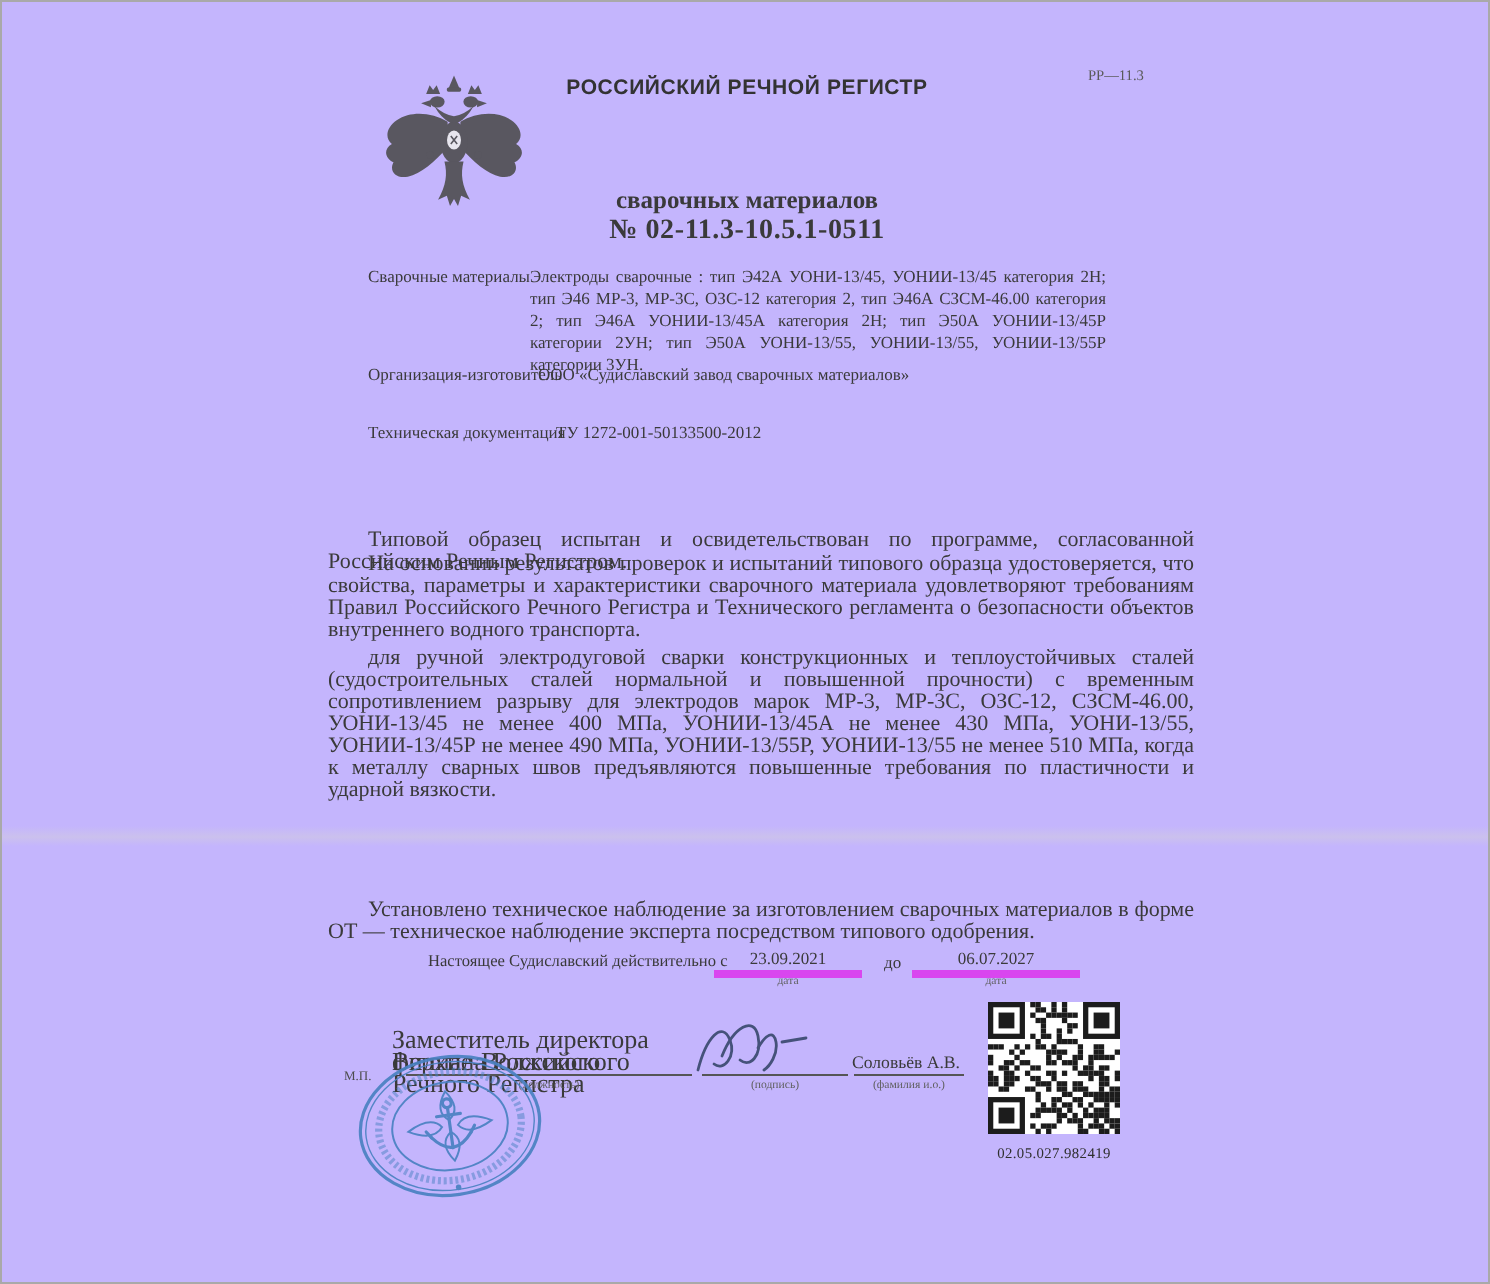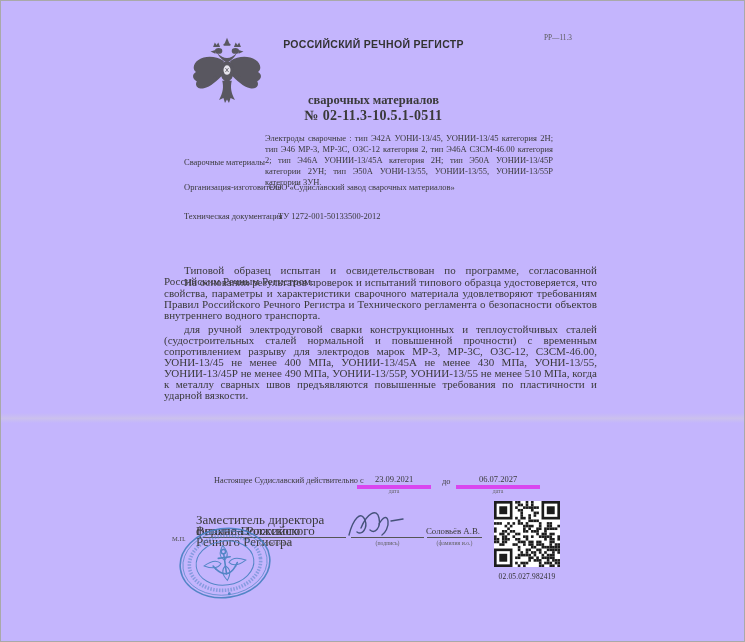--- a/index.html
+++ b/index.html
@@ -12,21 +12,21 @@
   .center-block { left:120px; width:505px; text-align:center; }
   .org-header { top:37px; font-family:"Liberation Sans", sans-serif; font-weight:bold; font-size:10.5px; letter-spacing:.3px; color:#333; }
   .form-code { left:543px; top:32px; font-size:7.3px; color:#5a5a5a; }
   .title { top:71px; font-weight:bold; font-size:16px; letter-spacing:.8px; color:#2e2e2e; }
   .subtitle { top:92px; font-weight:bold; font-size:12.5px; }
   .number { top:107px; font-weight:bold; font-size:14px; letter-spacing:.3px; }
 
   .field-row { position:absolute; left:183px; display:flex; font-size:8.5px; line-height:11px; }
   .field-row .lab { flex:none; white-space:nowrap; }
   .field-row .val { }
-  .row-materials { top:132px; } .row-materials .lab { width:81px;margin-top:24px; }
+  .row-materials { top:132px; } .row-materials .lab { width:81px; }
   .row-materials .val { width:288px; text-align:justify; }
   .row-manufacturer { top:181px; } .row-manufacturer .lab { width:85px; }
   .row-docs { top:210px; } .row-docs .lab { width:94px; }
   .row-agreed { top:245px; } .row-agreed .lab { width:50px; }
   .nowrap { white-space:nowrap; }
 
   .para { position:absolute; left:163px; width:433px; font-size:11px; line-height:11px; text-align:justify; text-indent:20px; }
   .p1 { top:264px; } .p2 { top:276px; } .ph { top:312px; text-align:left; } .p3 { top:323px; } .p4 { top:449px; }
 
   .validity-prefix { left:213px; top:475px; font-size:8.3px; }
@@ -107,20 +107,21 @@
     <span class="val nowrap">ООО «Судиславский завод сварочных материалов»</span>
   </div>
   <div class="field-row row-docs">
     <span class="lab">Техническая документация</span>
     <span class="val nowrap">ТУ 1272-001-50133500-2012</span>
   </div>
 
   <div class="para p1">Типовой образец испытан и освидетельствован по программе, согласованной Российским Речным Регистром.</div>
   <div class="para p2">На основании результатов проверок и испытаний типового образца удостоверяется, что свойства, параметры и характеристики сварочного материала удовлетворяют требованиям Правил Российского Речного Регистра и Технического регламента о безопасности объектов внутреннего водного транспорта.</div>
   <div class="para p3">для ручной электродуговой сварки конструкционных и теплоустойчивых сталей (судостроительных сталей нормальной и повышенной прочности) с временным сопротивлением разрыву для электродов марок МР-3, МР-3С, ОЗС-12, СЗСМ-46.00, УОНИ-13/45 не менее 400 МПа, УОНИИ-13/45А не менее 430 МПа, УОНИ-13/55, УОНИИ-13/45Р не менее 490 МПа, УОНИИ-13/55Р, УОНИИ-13/55 не менее 510 МПа, когда к металлу сварных швов предъявляются повышенные требования по пластичности и ударной вязкости.</div>
+  <div class="para p4">Установлено техническое наблюдение за изготовлением сварочных материалов в форме ОТ — техническое наблюдение эксперта посредством типового одобрения.</div>
 
   <div class="abs validity-prefix">Настоящее Судиславский действительно с</div>
   <div class="dateline dl-from">23.09.2021</div>
   <div class="abs to-word">до</div>
   <div class="dateline dl-to">06.07.2027</div>
   <div class="tiny-cap cap-from">дата</div>
   <div class="tiny-cap cap-to">дата</div>
 
   <div class="pos-line pos1">Заместитель директора Верхне-Волжского</div>
   <div class="pos-line pos2">филиала Российского Речного Регистра</div>

